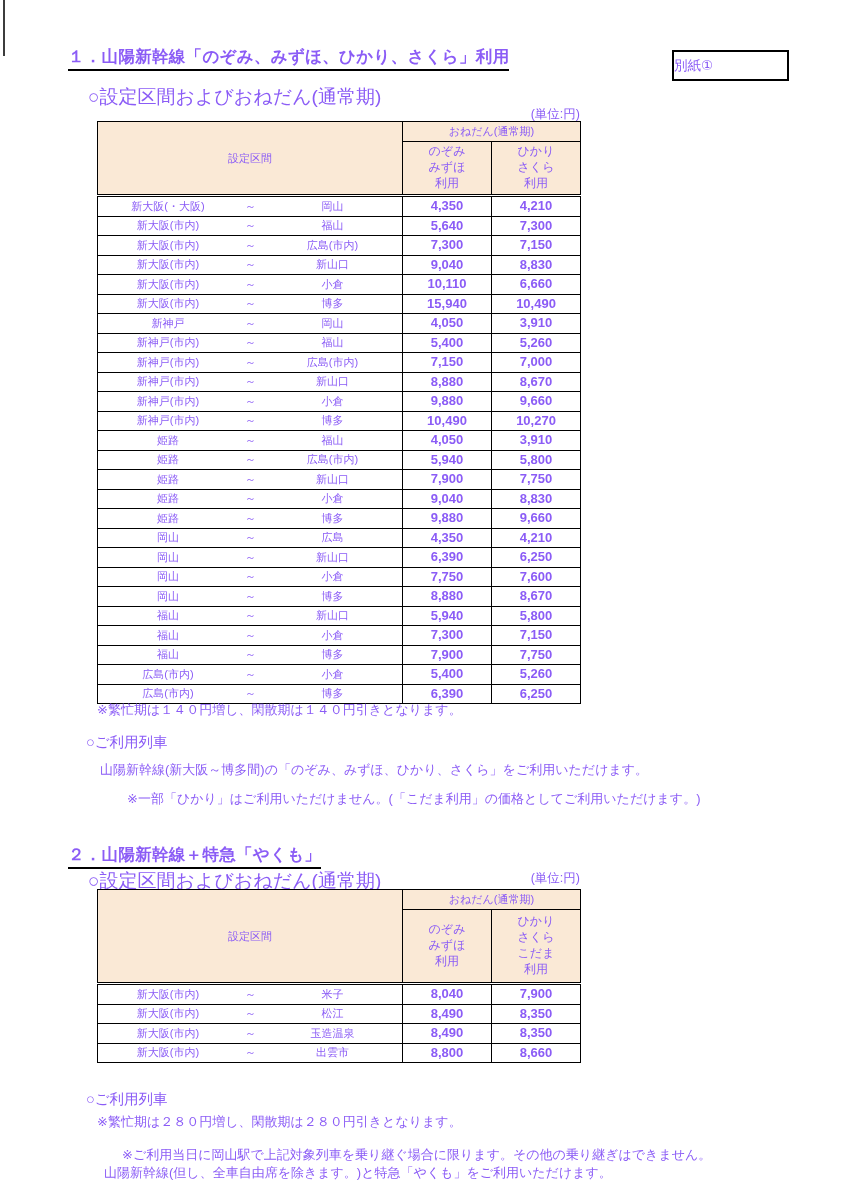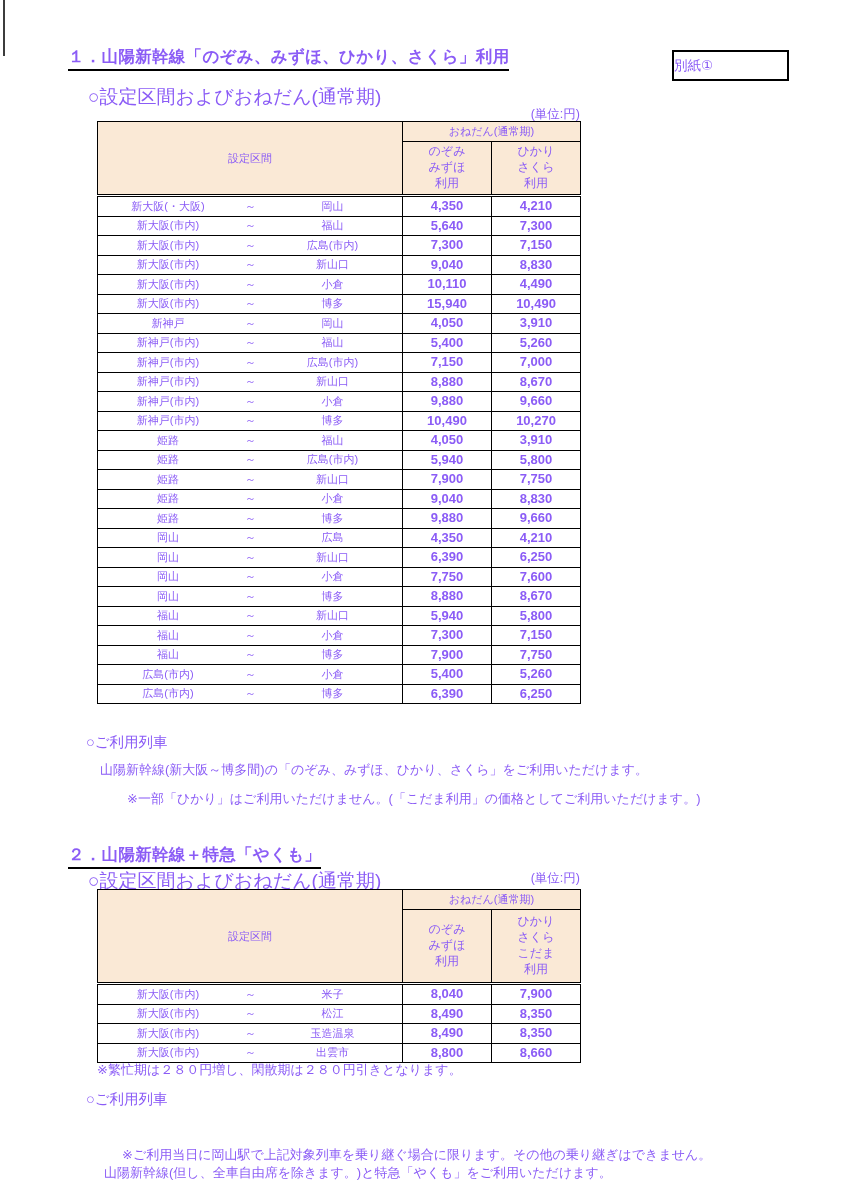--- a/index.html
+++ b/index.html
@@ -125,21 +125,21 @@
 
         <tr>
           <td class="route-cell">
             <div class="route-flex">
               <span class="route-from">新大阪(市内)</span>
               <span class="route-tilde">～</span>
               <span class="route-to">小倉</span>
             </div>
           </td>
           <td class="price">10,110</td>
-          <td class="price">4,490</td>
+          <td class="price">6,660</td>
         </tr>
 
         <tr>
           <td class="route-cell">
             <div class="route-flex">
               <span class="route-from">新大阪(市内)</span>
               <span class="route-tilde">～</span>
               <span class="route-to">博多</span>
             </div>
           </td>
@@ -382,20 +382,21 @@
               <span class="route-tilde">～</span>
               <span class="route-to">博多</span>
             </div>
           </td>
           <td class="price">6,390</td>
           <td class="price">6,250</td>
         </tr>
       </tbody>
   </table>
 
+  <div class="note" style="left:97px; top:701px;">※繁忙期は１４０円増し、閑散期は１４０円引きとなります。</div>
   <div class="usage-head" style="left:86px; top:733px;">○ご利用列車</div>
   <div class="usage-line" style="left:100px; top:761px;">山陽新幹線(新大阪～博多間)の「のぞみ、みずほ、ひかり、さくら」をご利用いただけます。</div>
   <div class="usage-line" style="left:127px; top:790px;">※一部「ひかり」はご利用いただけません。(「こだま利用」の価格としてご利用いただけます。)</div>
 
   <div class="sec-title" style="left:68px; top:844px;">２．山陽新幹線＋特急「やくも」</div>
   <div class="subhead" style="left:88px; top:868px;">○設定区間およびおねだん(通常期)</div>
   <div class="unit-label" style="left:450px; top:870px;">(単位:円)</div>
 
   <table class="fare t2" style="top:889px;">
     <colgroup>
@@ -463,17 +464,17 @@
               <span class="route-tilde">～</span>
               <span class="route-to">出雲市</span>
             </div>
           </td>
           <td class="price">8,800</td>
           <td class="price">8,660</td>
         </tr>
       </tbody>
   </table>
 
-  <div class="note" style="left:97px; top:1061px;">※繁忙期は２８０円増し、閑散期は２８０円引きとなります。</div>
+  <div class="note" style="left:97px; top:1113px;">※繁忙期は２８０円増し、閑散期は２８０円引きとなります。</div>
   <div class="usage-head" style="left:86px; top:1090px;">○ご利用列車</div>
   <div class="usage-line" style="left:104px; top:1164px;">山陽新幹線(但し、全車自由席を除きます。)と特急「やくも」をご利用いただけます。</div>
   <div class="usage-line" style="left:122px; top:1146px;">※ご利用当日に岡山駅で上記対象列車を乗り継ぐ場合に限ります。その他の乗り継ぎはできません。</div>
 </div>
 
 </body></html>

